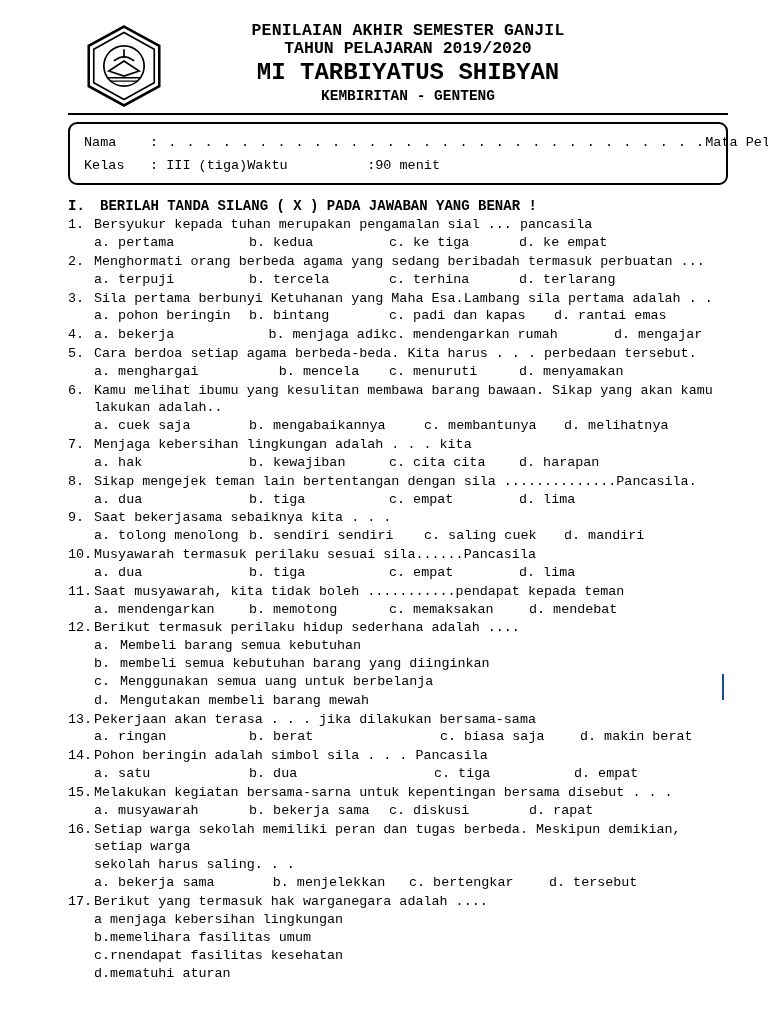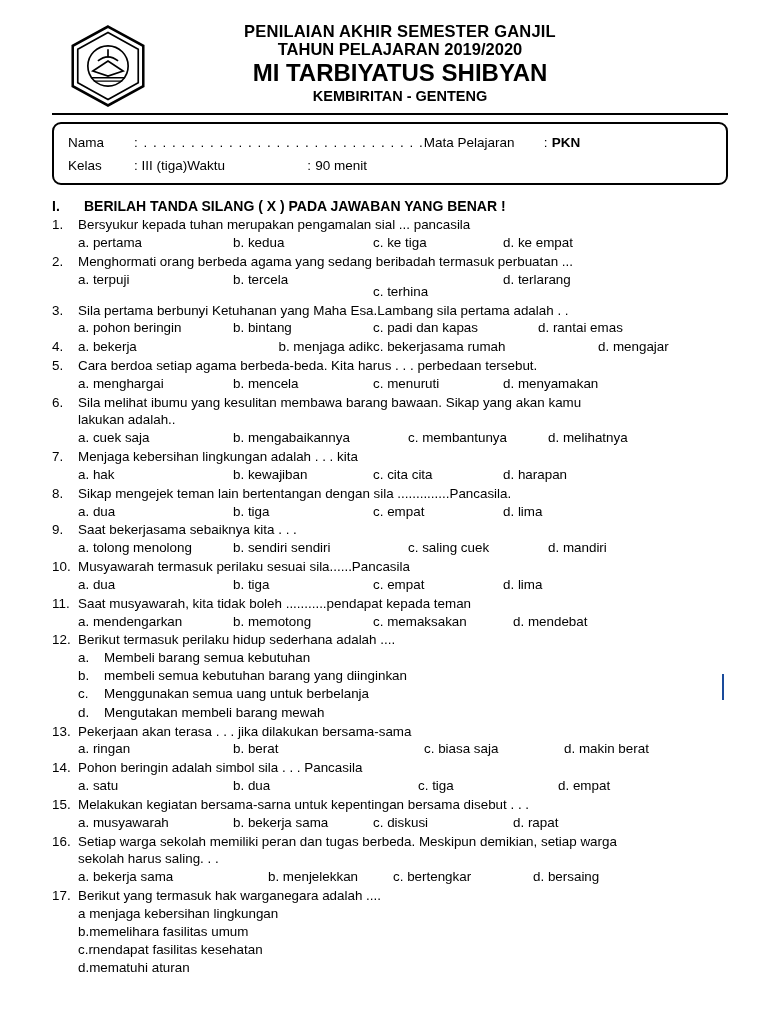--- a/index.html
+++ b/index.html
@@ -7,21 +7,22 @@
     width:768px;height:1024px;
     background:#ffffff;
     font-family:"Liberation Sans", sans-serif;
     color:#000;
     overflow:hidden;
   }
   .page{
     position:relative;
     width:768px;height:724px;
     box-sizing:border-box;
-    padding:22px 40px 0 52px;
+    padding:22px 40px 0 68px;
+    font-family:Liberation Mono, monospace;
   }
   
   .header{
     position:relative;
     display:flex;
     align-items:flex-start;
     justify-content:center;
     padding-bottom:4px;
   }
   .logo{
@@ -181,21 +182,21 @@
           </div>
         </div>
       </div>
       <div class="q">
         <span class="num">2.</span>
         <div class="body">
           <div>Menghormati orang berbeda agama yang sedang beribadah termasuk perbuatan ...</div>
           <div class="opts">
             <span style="width: 155px;">a.   terpuji</span>
             <span style="width: 140px;">b. tercela</span>
-            <span style="width: 130px; margin-top: 12px;">c. terhina</span>
+            <span style="width: 130px;">c. terhina</span>
             <span>d. terlarang</span>
           </div>
         </div>
       </div>
       <div class="q">
         <span class="num">3.</span>
         <div class="body">
           <div>Sila pertama berbunyi Ketuhanan yang Maha Esa.Lambang sila pertama adalah . .</div>
           <div class="opts">
             <span style="width: 155px;">a.  pohon beringin</span>
@@ -204,41 +205,41 @@
             <span>d. rantai emas</span>
           </div>
         </div>
       </div>
       <div class="q">
         <span class="num">4.</span>
         <div class="body">
           <div class="opts">
             <span style="width: 155px;">a. bekerja</span>
             <span style="width: 140px; text-align: right;">b. menjaga adik</span>
-            <span style="width: 225px;">c. bekerjasama rumah</span>
+            <span style="width: 225px;">c. mendengarkan rumah</span>
             <span>d. mengajar</span>
           </div>
         </div>
       </div>
       <div class="q">
         <span class="num">5.</span>
         <div class="body">
           <div>Cara berdoa setiap agama berbeda-beda. Kita harus . . . perbedaan tersebut.</div>
           <div class="opts">
             <span style="width: 155px;">a.  menghargai</span>
-            <span style="width: 140px;">b. mencela</span>
+            <span style="width: 140px; text-align: center;">b. mencela</span>
             <span style="width: 130px;">c. menuruti</span>
             <span>d. menyamakan</span>
           </div>
         </div>
       </div>
       <div class="q">
         <span class="num">6.</span>
         <div class="body">
-          <div>Sila melihat ibumu yang kesulitan membawa barang bawaan. Sikap yang akan kamu</div>
+          <div>Kamu melihat ibumu yang kesulitan membawa barang bawaan. Sikap yang akan kamu</div>
           <div>lakukan adalah..</div>
           <div class="opts">
             <span style="width: 155px;">a.  cuek saja</span>
             <span style="width: 175px;">b. mengabaikannya</span>
             <span style="width: 140px;">c. membantunya</span>
             <span>d. melihatnya</span>
           </div>
         </div>
       </div>
       <div class="q">
@@ -363,21 +364,21 @@
       </div>
       <div class="q">
         <span class="num">16.</span>
         <div class="body">
           <div>Setiap warga sekolah memiliki peran dan tugas berbeda. Meskipun demikian, setiap warga</div>
           <div>sekolah harus saling. . .</div>
           <div class="opts">
             <span style="width: 155px;">a.  bekerja sama</span>
             <span style="width: 160px; text-align: center;">b. menjelekkan</span>
             <span style="width: 140px;">c. bertengkar</span>
-            <span>d. bersaing</span>
+            <span>d. tersebut</span>
           </div>
         </div>
       </div>
       <div class="q">
         <span class="num">17.</span>
         <div class="body">
           <div>Berikut yang termasuk hak warganegara adalah ....</div>
           <div class="plain-opt">
             <div>a menjaga kebersihan lingkungan</div>
             <div>b.memelihara fasilitas umum</div>

